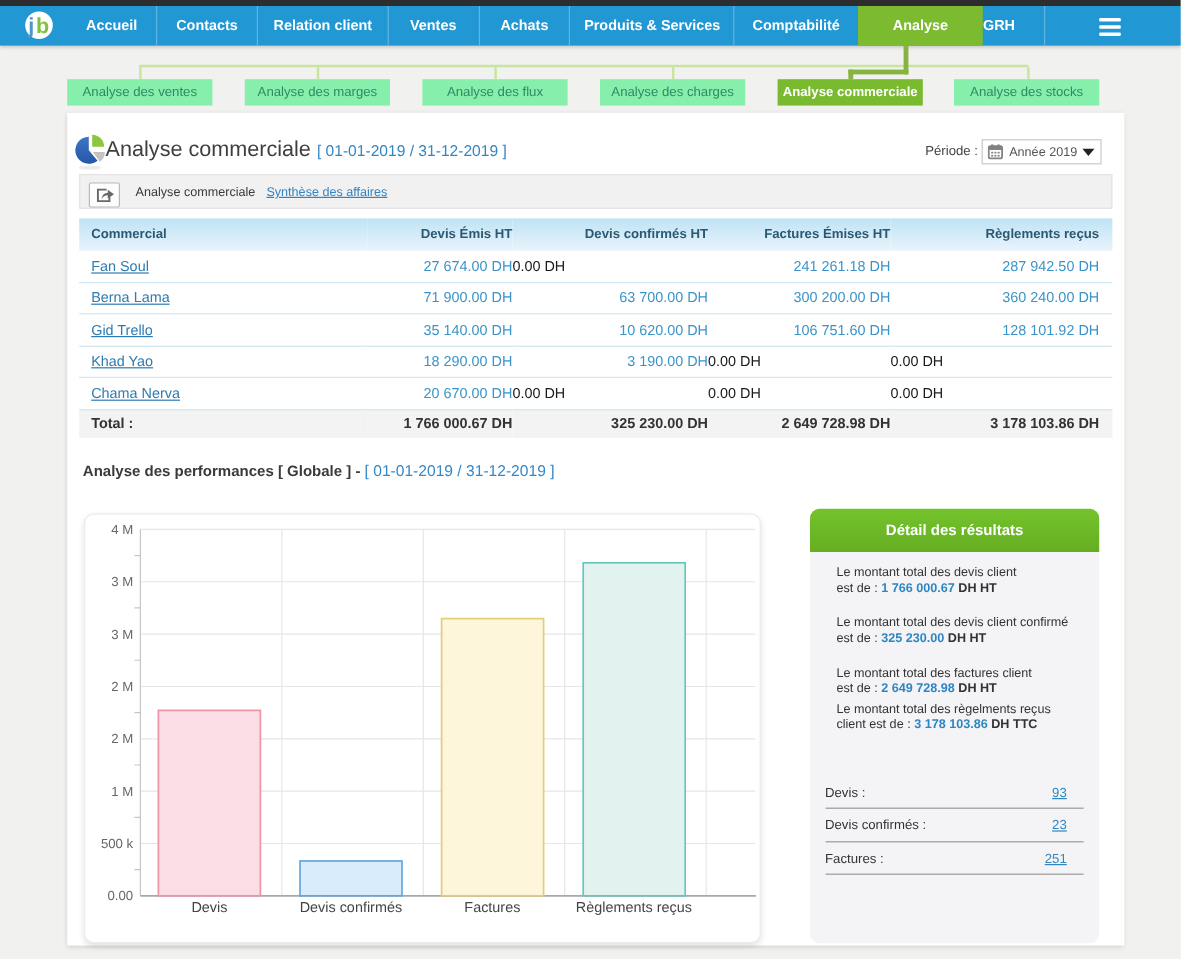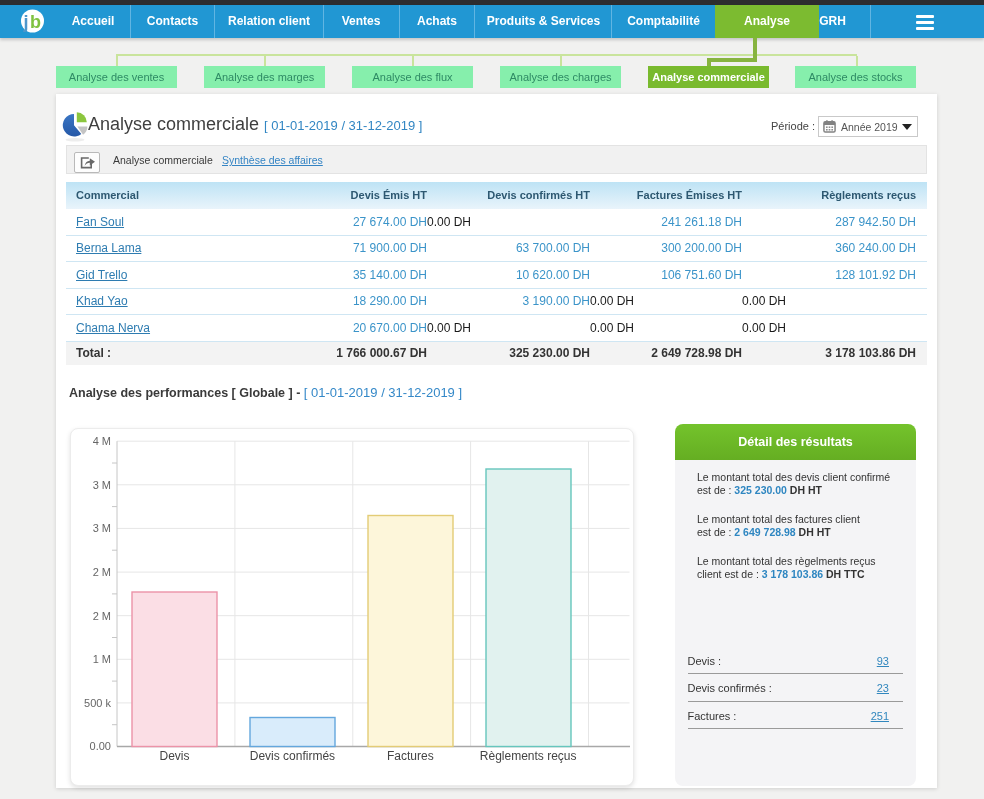--- a/index.html
+++ b/index.html
@@ -227,22 +227,23 @@
     <text x="222.4" y="332">Devis confirmés</text>
     <text x="340.3" y="332">Factures</text>
     <text x="458.2" y="332">Règlements reçus</text>
   </g>
 </svg>
 
 <div class="abs" style="left:675px;top:460px;width:241px;height:326px;background:#f4f4f6;border-radius:0 0 8px 8px"></div>
 <div class="abs" style="left:675px;top:424px;width:241px;height:36px;background:linear-gradient(#74c32c,#65ae22);border-radius:8px 8px 0 0;color:#fff;font-weight:bold;font-size:12.5px;text-align:center;line-height:36px">Détail des résultats</div>
 
 <div class="abs" style="left:697px;top:471px;width:212px;font-size:10.5px;line-height:13px;color:#333">
+  <p style="margin-bottom:16px">Le montant total des devis client<br>est de : <b style="color:#2e86c1">1 766 000.67</b> <b>DH HT</b></p>
   <p style="margin-bottom:16px">Le montant total des devis client confirmé<br>est de : <b style="color:#2e86c1">325 230.00</b> <b>DH HT</b></p>
-  <p style="margin-bottom:16px">Le montant total des factures client<br>est de : <b style="color:#2e86c1">2 649 728.98</b> <b>DH HT</b></p>
+  <p style="margin-bottom:4px">Le montant total des factures client<br>est de : <b style="color:#2e86c1">2 649 728.98</b> <b>DH HT</b></p>
   <p>Le montant total des règelments reçus<br>client est de : <b style="color:#2e86c1">3 178 103.86</b> <b>DH TTC</b></p>
 </div>
 
 <div class="abs" style="left:687.5px;top:647px;width:215.5px;font-size:11px;color:#333">
   <div style="height:27.3px;border-bottom:1px solid #9a9a9a;position:relative">
       <span style="position:absolute;left:0;top:8px">Devis :</span>
       <a style="position:absolute;right:14px;top:8px;color:#3187be;text-decoration:underline">93</a>
     </div>
   <div style="height:27.3px;border-bottom:1px solid #9a9a9a;position:relative">
       <span style="position:absolute;left:0;top:8px">Devis confirmés :</span>

